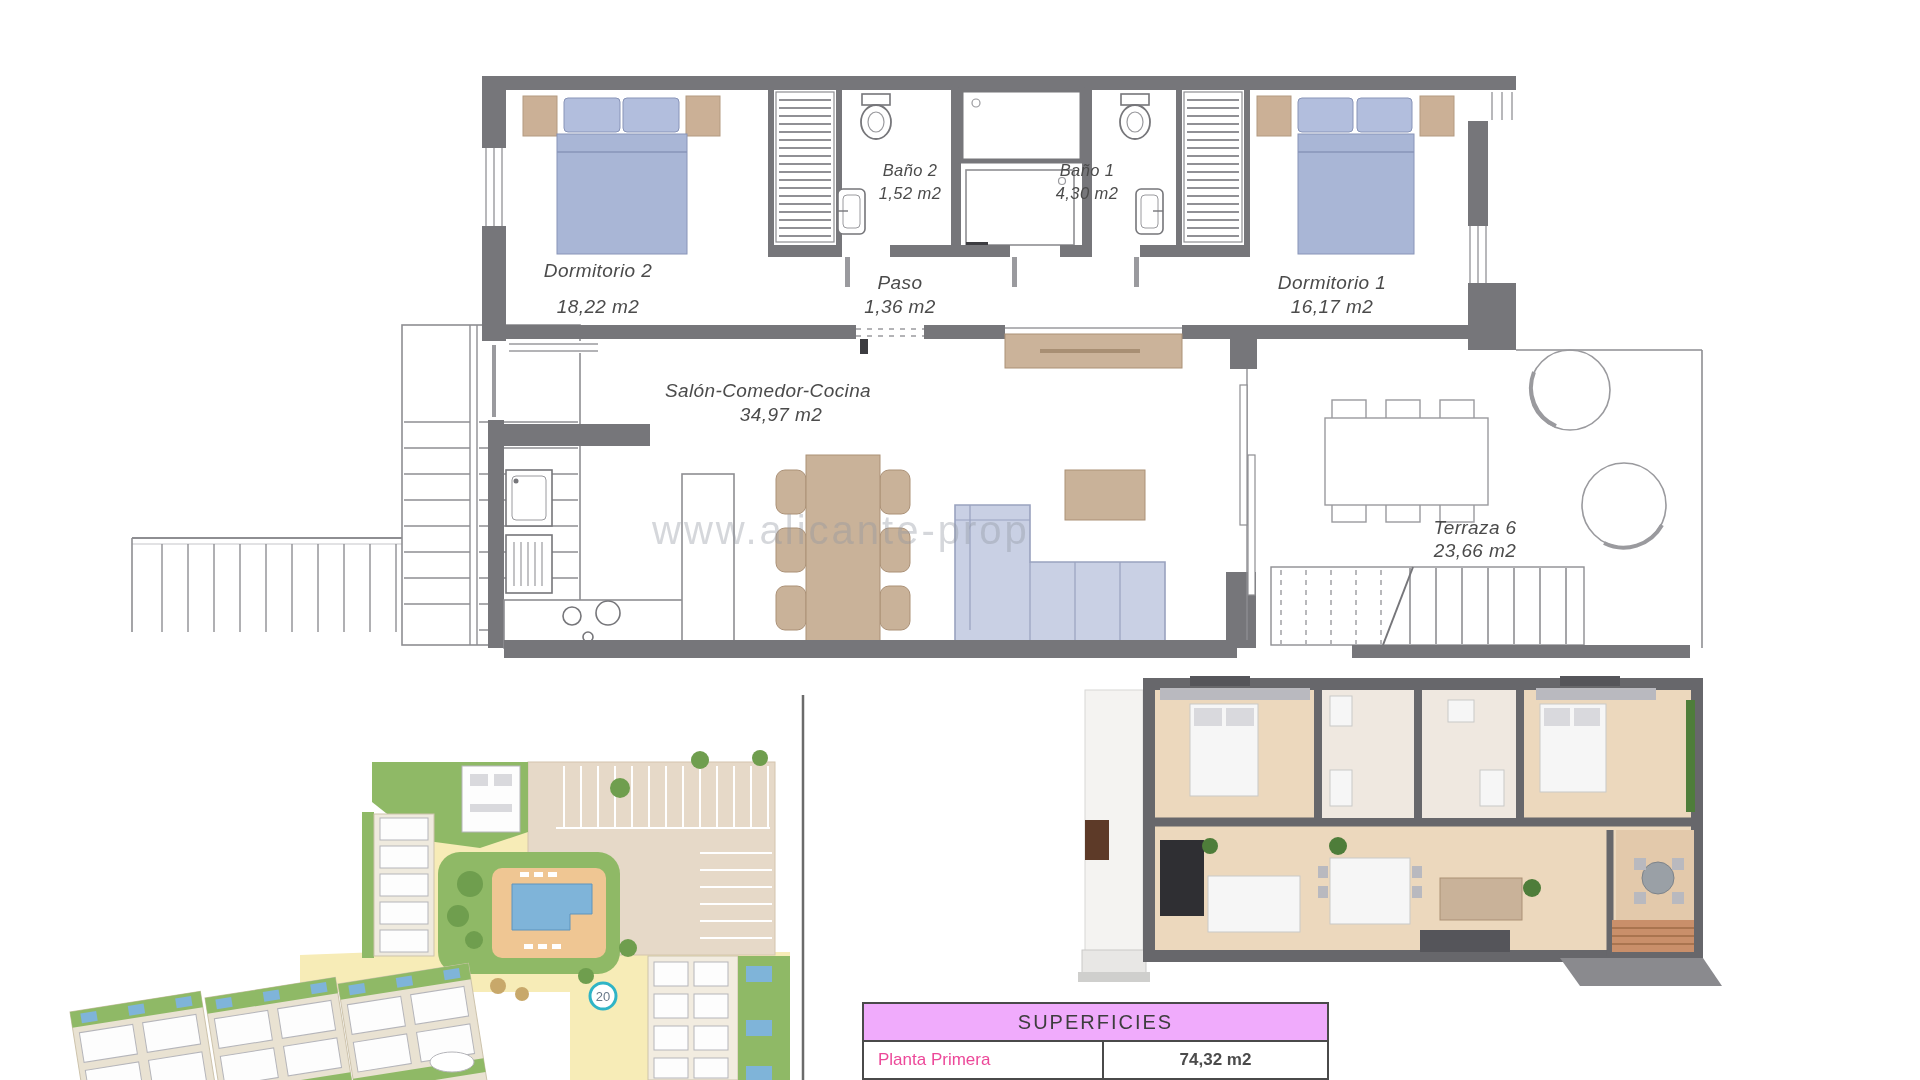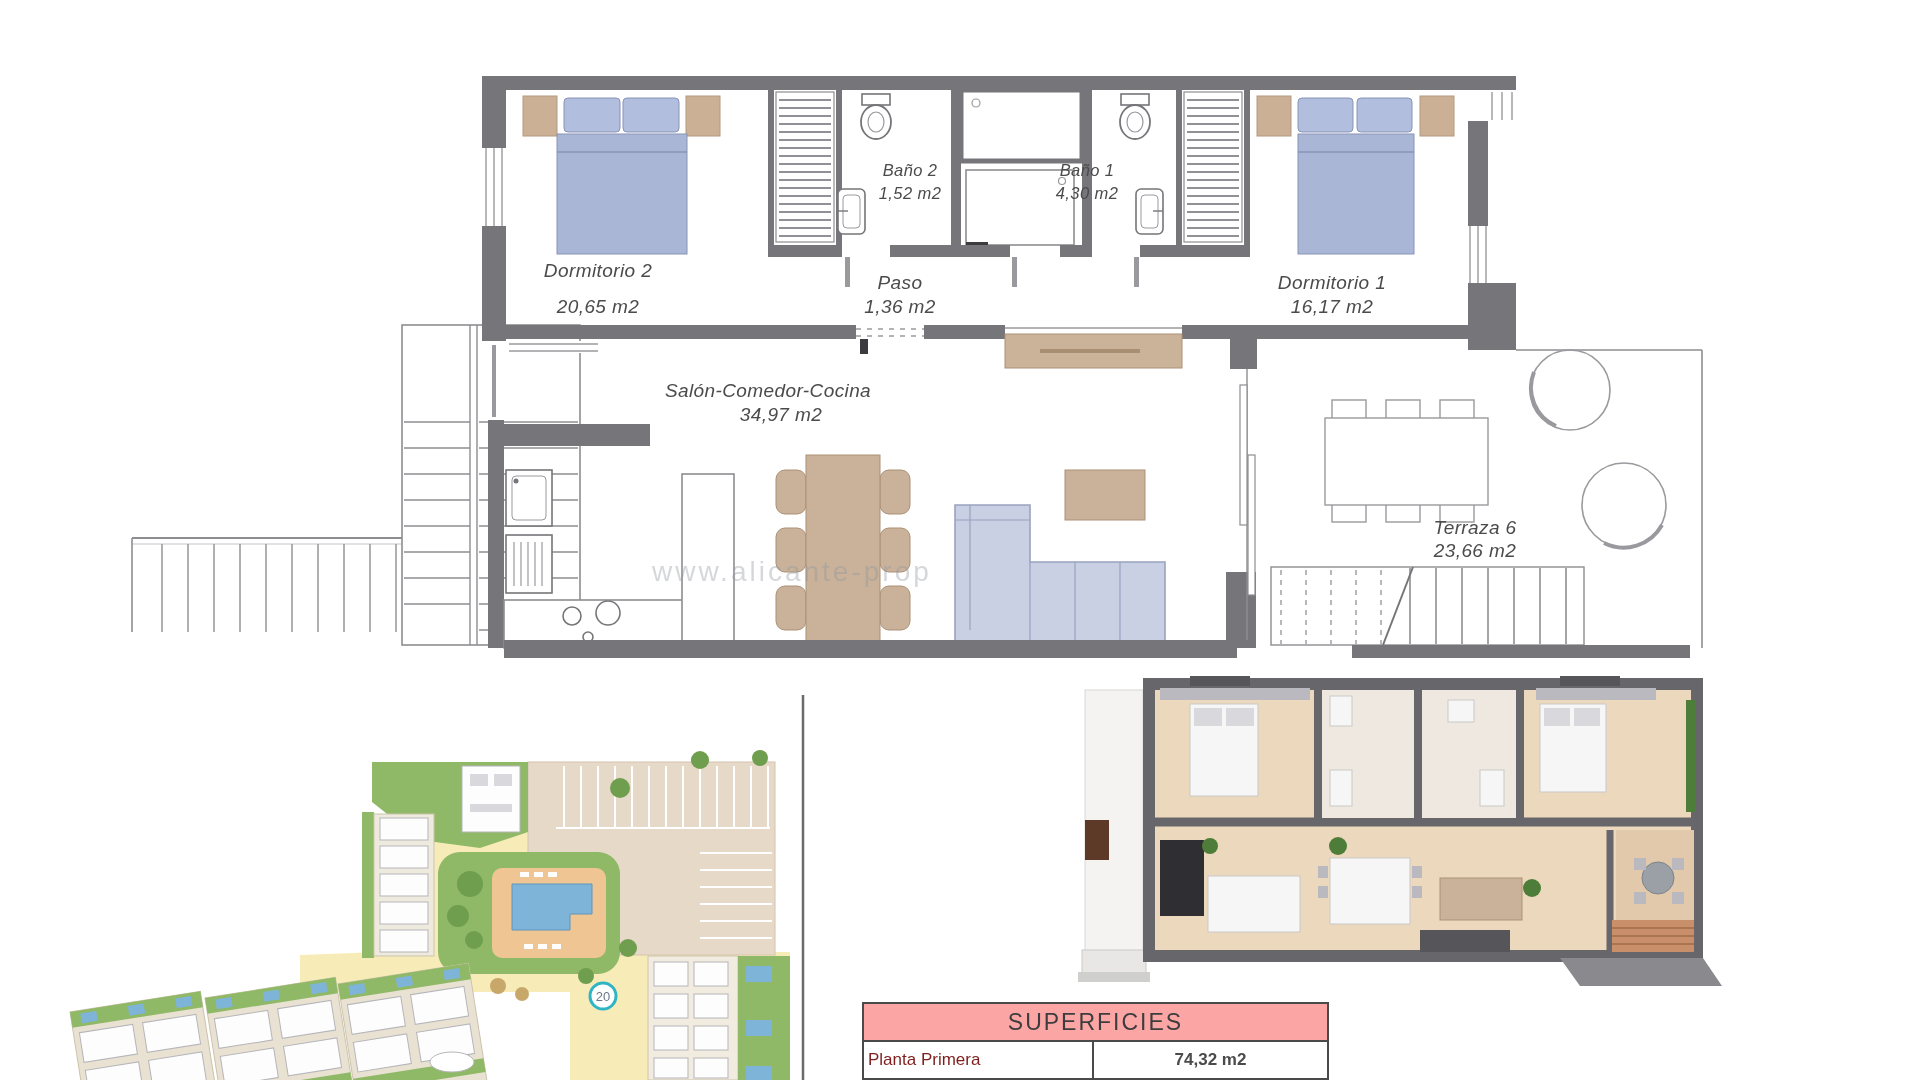--- a/index.html
+++ b/index.html
@@ -2,29 +2,29 @@
 <html><head>
 <meta charset="utf-8">
 <style>
   html,body{margin:0;padding:0;background:#ffffff;}
   .canvas{position:relative;width:1920px;height:1080px;background:#ffffff;overflow:hidden;
           font-family:"Liberation Sans",sans-serif;}
   svg{position:absolute;left:0;top:0;}
   .lbl{position:absolute;transform:translate(-50%,-50%);color:#4b4b4b;font-size:19px;
        letter-spacing:.4px;white-space:nowrap;text-align:center;font-style:italic;}
   .lbl.small{font-size:16.5px;}
-  .watermark{position:absolute;left:652px;top:556px;width:640px;font-size:28px;letter-spacing:3px;
+  .watermark{position:absolute;left:652px;top:508px;width:640px;font-size:40px;letter-spacing:3px;
              color:rgba(145,150,160,.38);white-space:nowrap;}
   
   .sup-table{position:absolute;left:862px;top:1002px;width:463px;border:2px solid #4a4a4a;background:#fff;}
-  .sup-head{height:36px;background:#fca5a5;border-bottom:2px solid #4a4a4a;display:flex;
-            align-items:center;justify-content:center;font-size:23px;letter-spacing:2px;color:#3d3d3d;}
+  .sup-head{height:36px;background:#f0abfc;border-bottom:2px solid #4a4a4a;display:flex;
+            align-items:center;justify-content:center;font-size:20px;letter-spacing:2px;color:#3d3d3d;}
   .sup-row{height:36px;display:flex;border-bottom:2px solid #4a4a4a;}
   .sup-cell-l{width:224px;border-right:2px solid #4a4a4a;display:flex;align-items:center;
-              padding-left:4px;font-size:17px;color:#7f1d1d;}
+              padding-left:14px;font-size:17px;color:#ec4899;}
   .sup-cell-r{flex:1;display:flex;align-items:center;justify-content:center;font-size:17px;color:#4b4b4b;font-weight:bold;}
 </style>
 </head>
 <body>
 
 <div class="canvas">
 
 <svg width="1920" height="1080" viewBox="0 0 1920 1080">
   <defs>
     <pattern id="rungs" width="10" height="8" patternUnits="userSpaceOnUse">
@@ -428,21 +428,21 @@
       <rect x="1612" y="920" width="82" height="32" fill="#c98f6a"></rect>
       <line x1="1612" y1="928" x2="1694" y2="928" stroke="#a9744f" stroke-width="2"></line>
       <line x1="1612" y1="936" x2="1694" y2="936" stroke="#a9744f" stroke-width="2"></line>
       <line x1="1612" y1="944" x2="1694" y2="944" stroke="#a9744f" stroke-width="2"></line>
       <polygon points="1560,958 1703,958 1722,986 1580,986" fill="#8a8a8e"></polygon>
     </g>
   </g>
 </svg>
 
 <div class="lbl" style="left:598px;top:271px">Dormitorio 2</div>
-<div class="lbl" style="left:598px;top:307px">20,65 m2</div>
+<div class="lbl" style="left:598px;top:307px">18,22 m2</div>
 
 <div class="lbl small" style="left:910px;top:170px">Baño 2</div>
 <div class="lbl small" style="left:910px;top:193px">1,52 m2</div>
 
 <div class="lbl small" style="left:1087px;top:170px">Baño 1</div>
 <div class="lbl small" style="left:1087px;top:193px">4,30 m2</div>
 
 <div class="lbl" style="left:900px;top:283px">Paso</div>
 <div class="lbl" style="left:900px;top:307px">1,36 m2</div>
 

